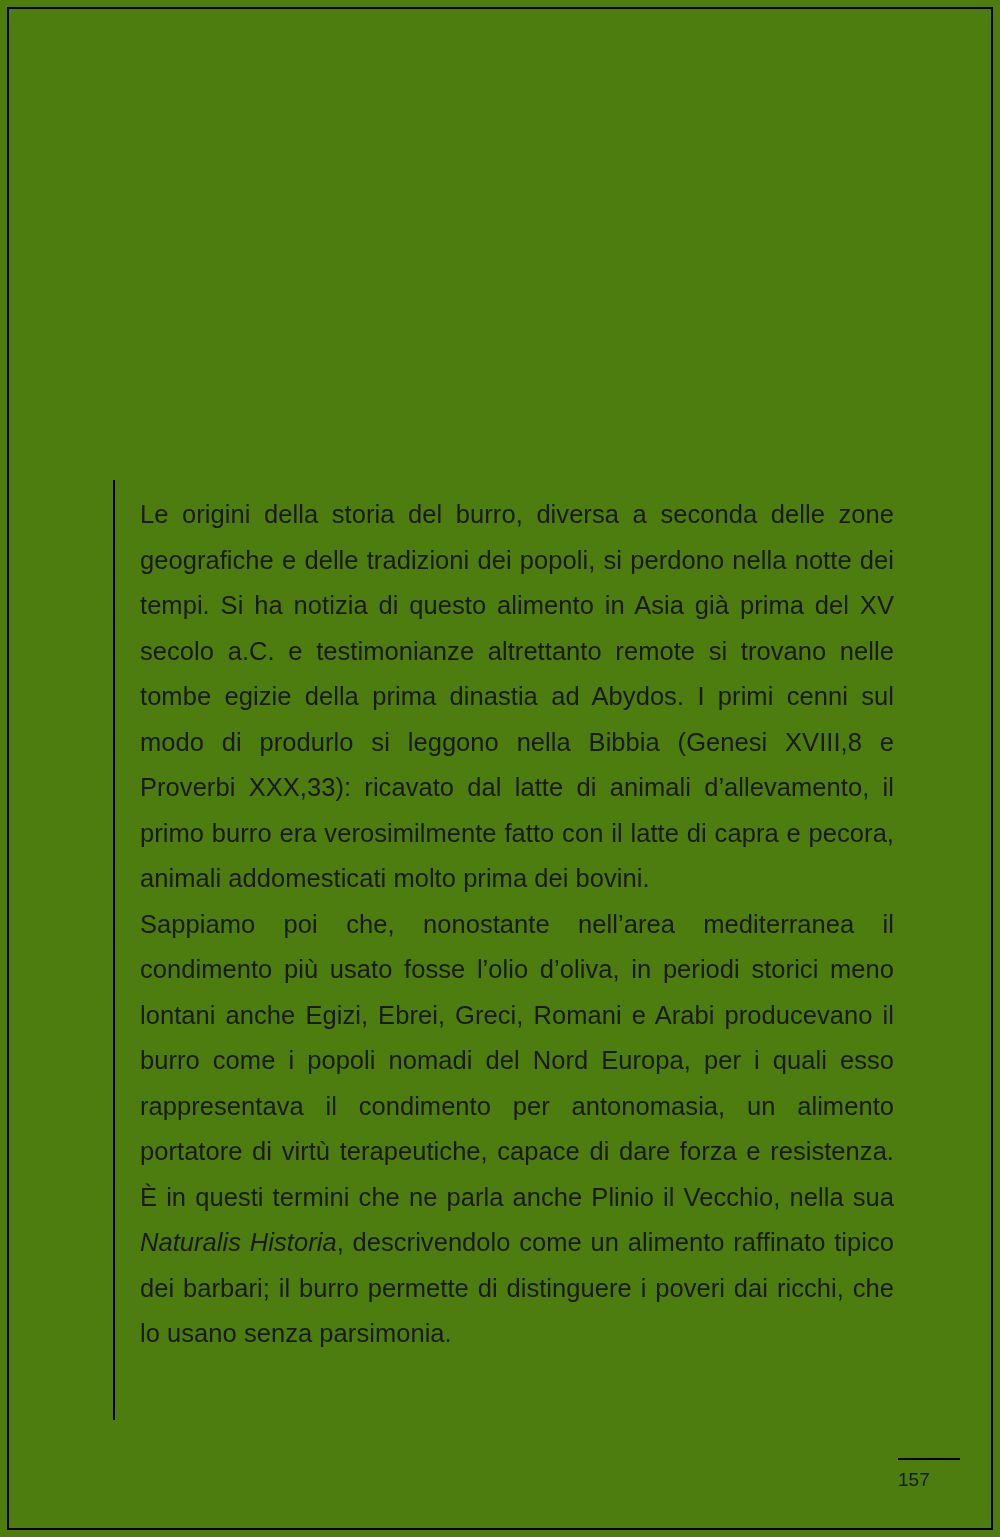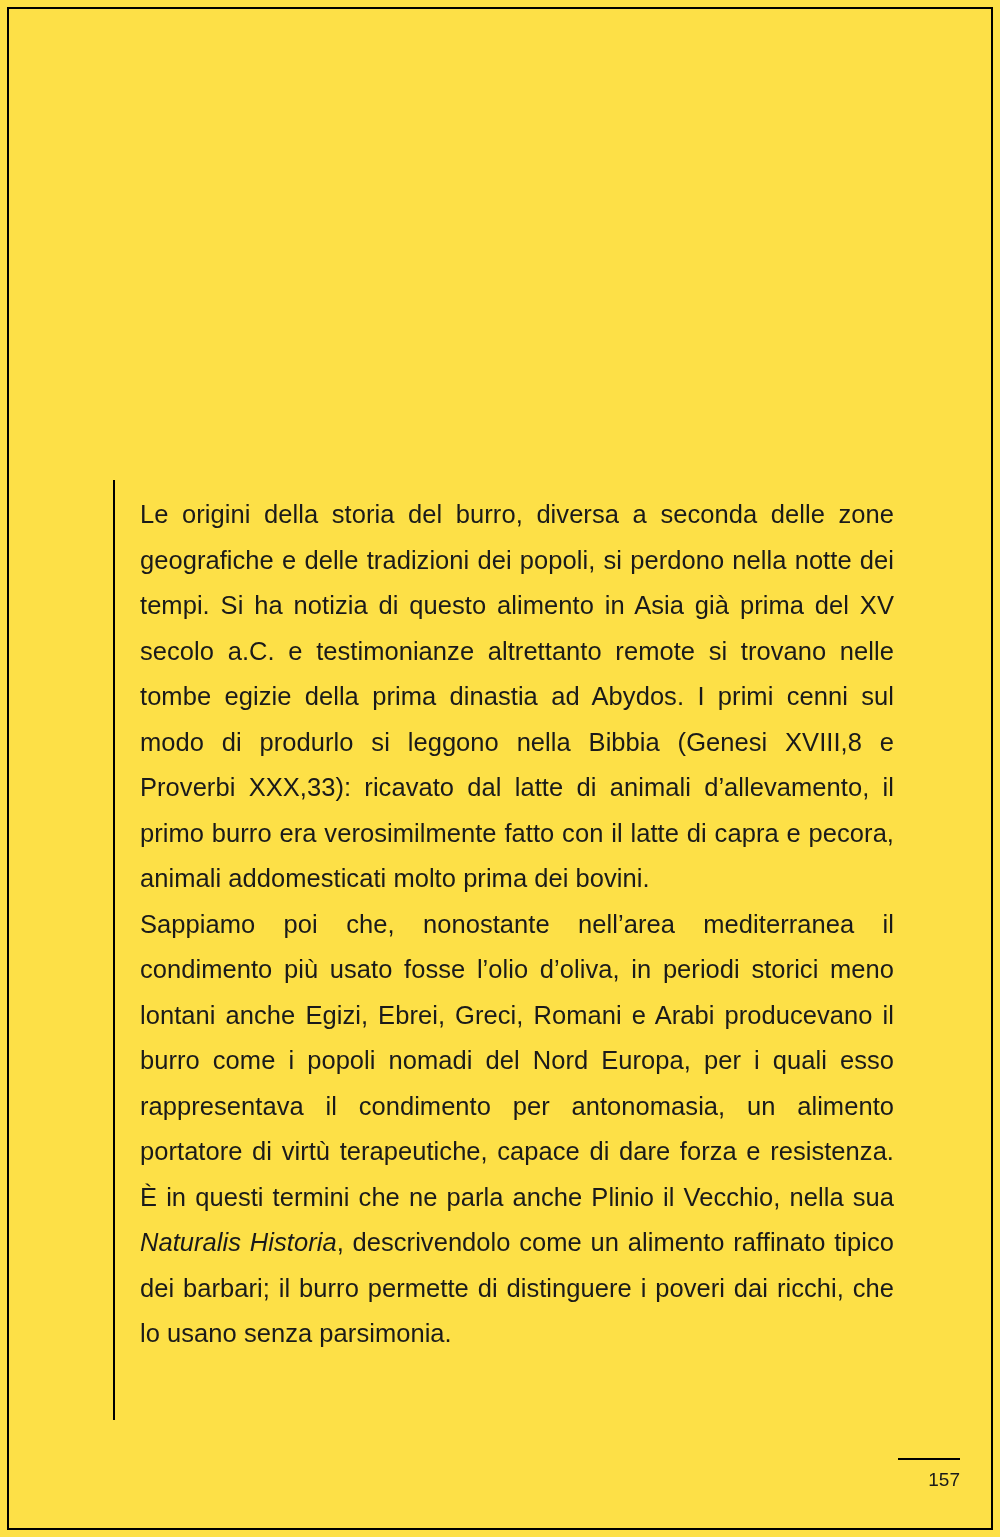--- a/index.html
+++ b/index.html
@@ -4,21 +4,21 @@
 <style>
   html, body {
     margin: 0;
     padding: 0;
     background: #ffffff;
   }
   .page {
     position: relative;
     width: 1000px;
     height: 1537px;
-    background: #fde047;
+    background: #4d7c0f;
     box-sizing: border-box;
     overflow: hidden;
     font-family: "Liberation Sans", sans-serif;
     color: #1a1a1a;
   }
   
   .page-border {
     position: absolute;
     left: 7px;
     top: 7px;
@@ -61,21 +61,20 @@
     top: 1458px;
     width: 62px;
     height: 2px;
     background: #000000;
   }
   .page-number {
     position: absolute;
     left: 898px;
     top: 1468px;
     width: 62px;
-    text-align: right;
     font-size: 19px;
     line-height: 24px;
     color: #1a1a1a;
   }
 </style>
 </head>
 <body>
 
 <div class="page">
 

